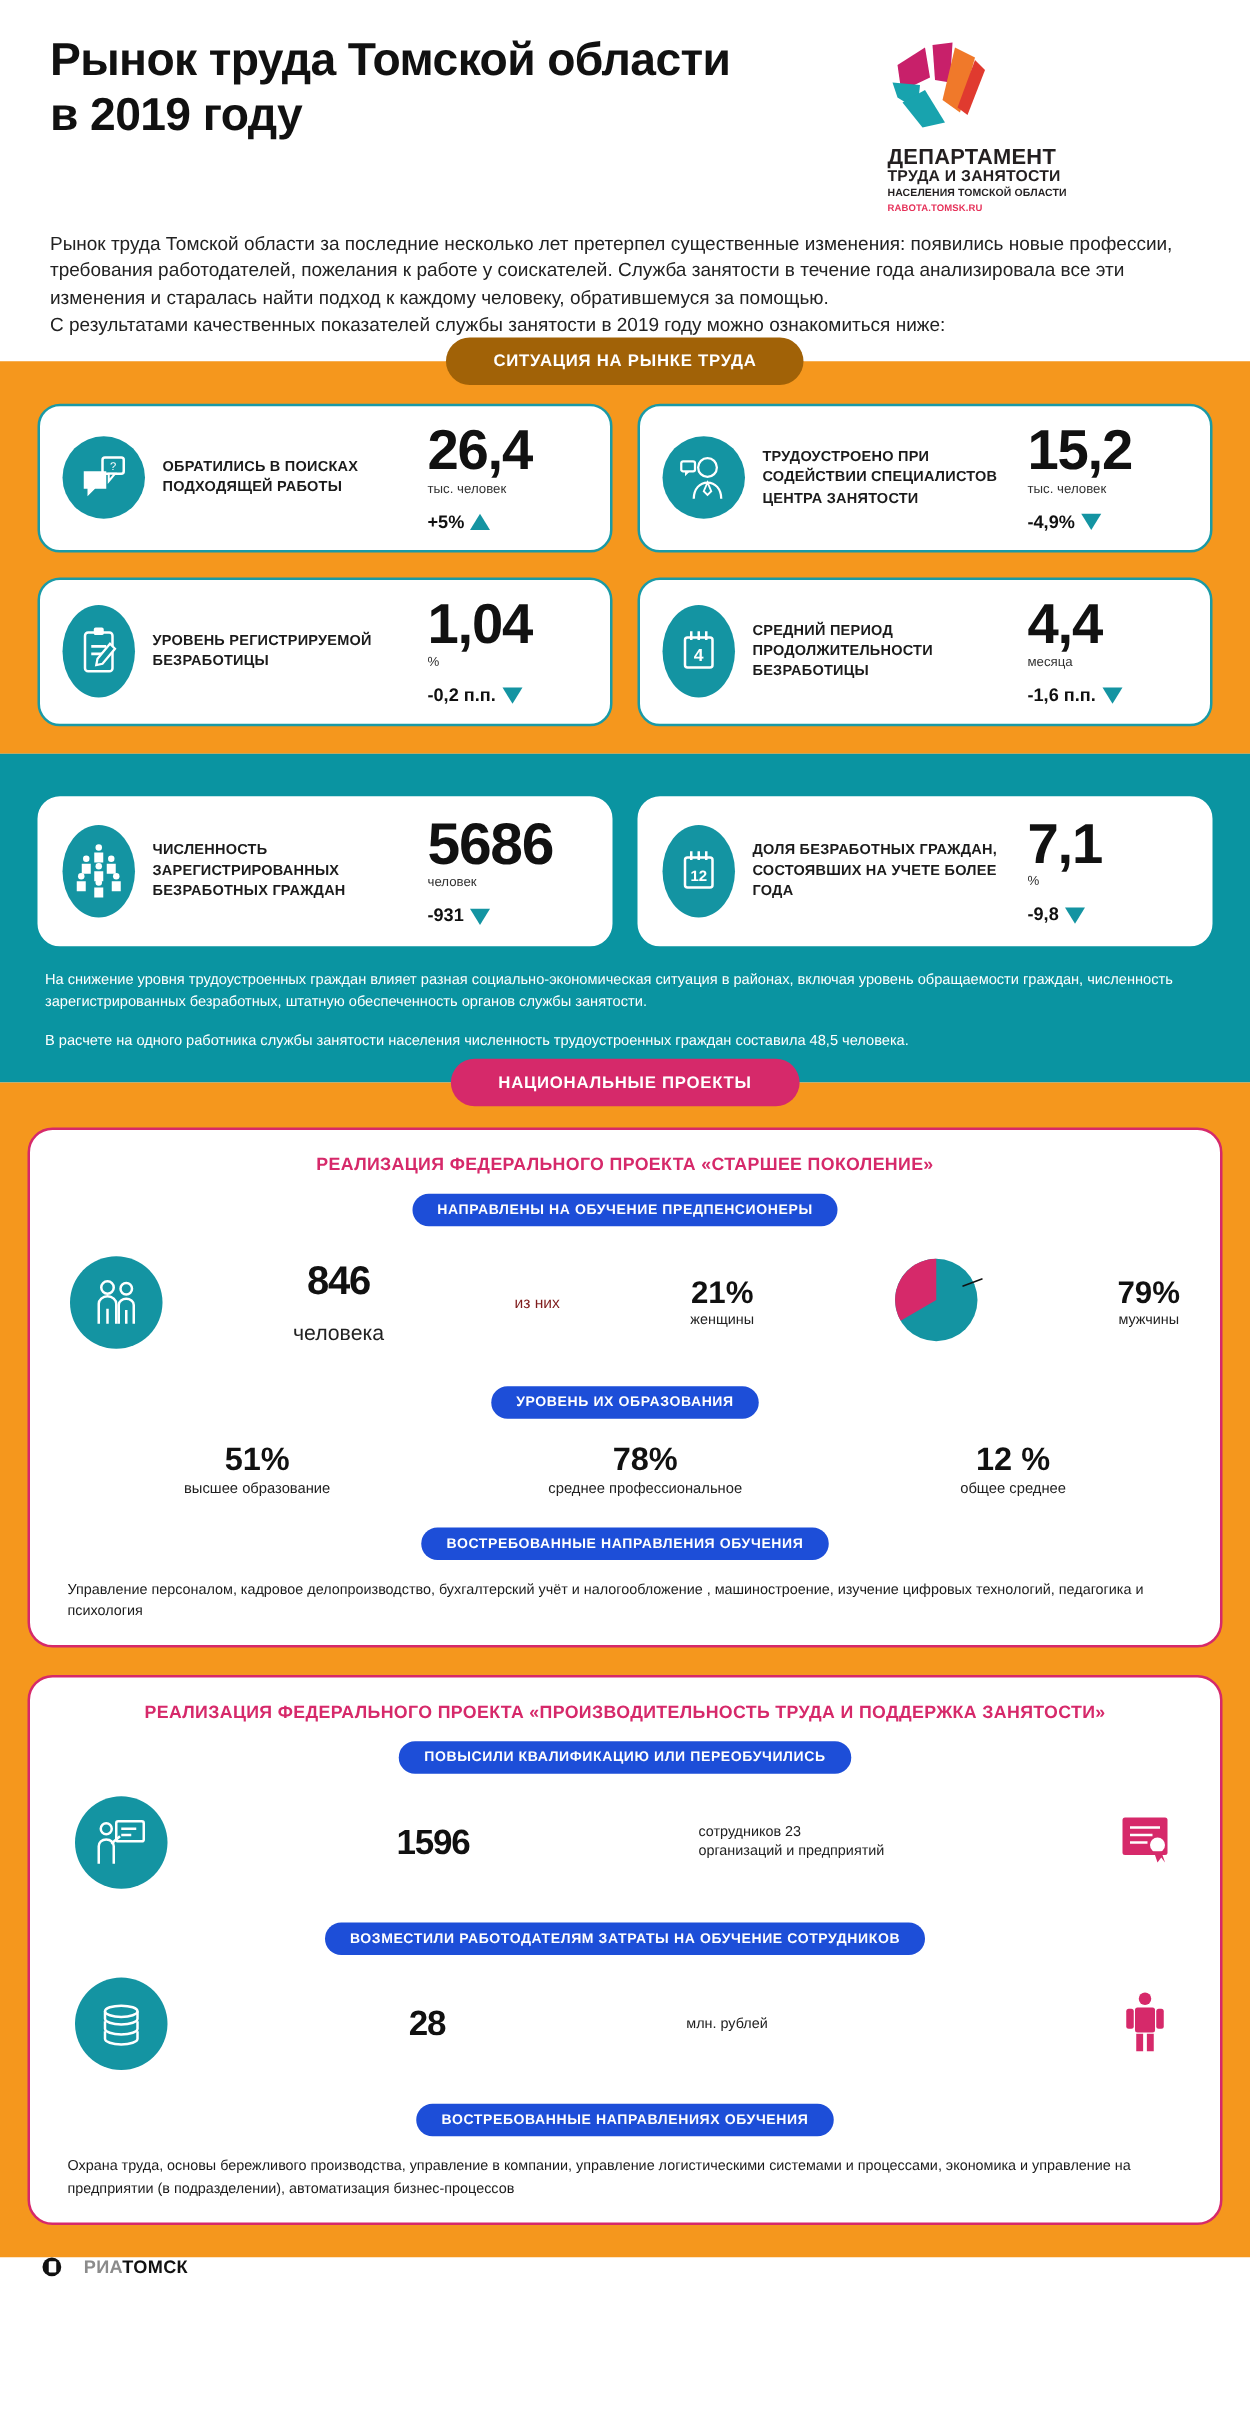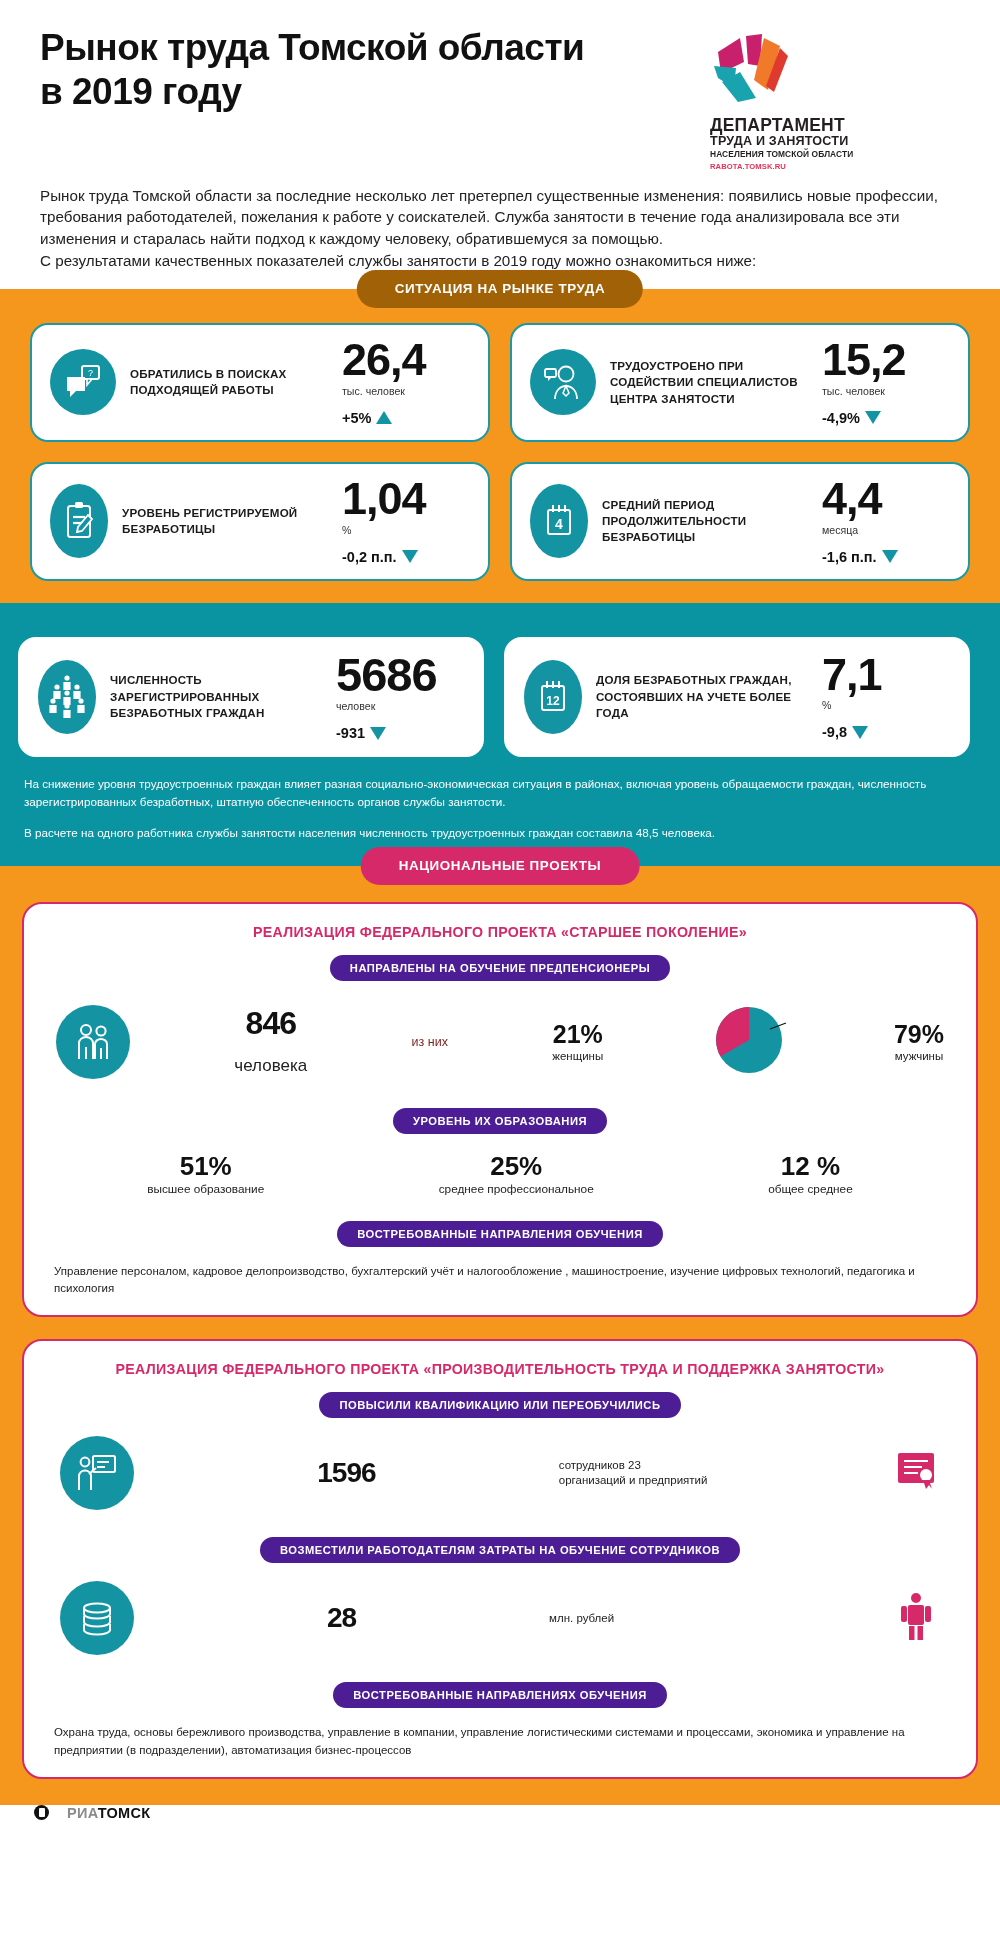--- a/index.html
+++ b/index.html
@@ -37,21 +37,21 @@
   .pill {
     position: absolute; left: 50%; transform: translateX(-50%); top: -19px;
     background: #a16207; color: #fff; font-size: 13.4px; font-weight: bold;
     letter-spacing: 0.6px; padding: 11px 38px 12px 38px; border-radius: 20px;
     white-space: nowrap; z-index: 5;
   }
   .pill.pink { background: #d6296a; }
 
   
   .orange-block { background: #f5971d; padding: 34px 30px 22px 30px; }
-  .teal-block { background: #0a94a1; padding: 34px 30px 24px 18px; }
+  .teal-block { background: #0a94a1; padding: 34px 30px 24px 30px; }
   .orange-block2 { background: #f5971d; padding: 36px 22px 26px 22px; }
 
   .card-grid { display: flex; gap: 20px; margin-bottom: 20px; }
   .card {
     flex: 1; background: #ffffff; border: 2.5px solid #1a9aa6;
     border-radius: 18px; display: flex; align-items: center;
     padding: 14px 18px; min-height: 118px;
   }
   .card:last-child { margin-right: 0; }
   .card-icon {
@@ -82,21 +82,21 @@
   
   .panel {
     background: #fff; border: 2.5px solid #d6296a; border-radius: 20px;
     padding: 20px 26px 18px 26px; margin-bottom: 22px;
   }
   .panel-title {
     text-align: center; color: #d6296a; font-size: 14.2px; font-weight: bold;
     letter-spacing: 0.3px; margin-bottom: 14px;
   }
   .sub-pill {
-    display: block; margin: 15px auto 14px auto; background: #4c1d95; color: #fff;
+    display: block; margin: 15px auto 14px auto; background: #1d4ed8; color: #fff;
     font-size: 11.2px; font-weight: bold; letter-spacing: 0.5px;
     padding: 7px 20px; border-radius: 14px; width: fit-content; text-align: center;
   }
 
   .gen-row { display: flex; align-items: center; justify-content: space-between; padding: 4px 6px 8px 6px; }
   .gen-icon { width: 74px; height: 74px; border-radius: 50%; background: #1494a2; display:flex; align-items:center; justify-content:center; flex:none; }
   .gen-num { font-size: 32px; font-weight: bold; line-height: 1; color: #111; letter-spacing: -1px; }
   .gen-sub { font-size: 17px; color: #222; margin-top: 17px; }
   .iz-nih { font-size: 12.5px; color: #7f1d1d; }
   .pct-big { font-size: 25px; font-weight: bold; color: #111; line-height:1; }
@@ -358,21 +358,21 @@
         </div>
       </div>
 
       <div class="sub-pill">УРОВЕНЬ ИХ ОБРАЗОВАНИЯ</div>
       <div class="edu-row">
         <div>
           <div class="edu-num">51%</div>
           <div class="edu-lbl">высшее образование</div>
         </div>
         <div>
-          <div class="edu-num">25%</div>
+          <div class="edu-num">78%</div>
           <div class="edu-lbl">среднее профессиональное</div>
         </div>
         <div>
           <div class="edu-num">12 %</div>
           <div class="edu-lbl">общее среднее</div>
         </div>
       </div>
 
       <div class="sub-pill">ВОСТРЕБОВАННЫЕ НАПРАВЛЕНИЯ ОБУЧЕНИЯ</div>
       <div class="body-text">Управление персоналом, кадровое делопроизводство, бухгалтерский учёт и налогообложение , машиностроение, изучение цифровых технологий, педагогика и психология</div>

